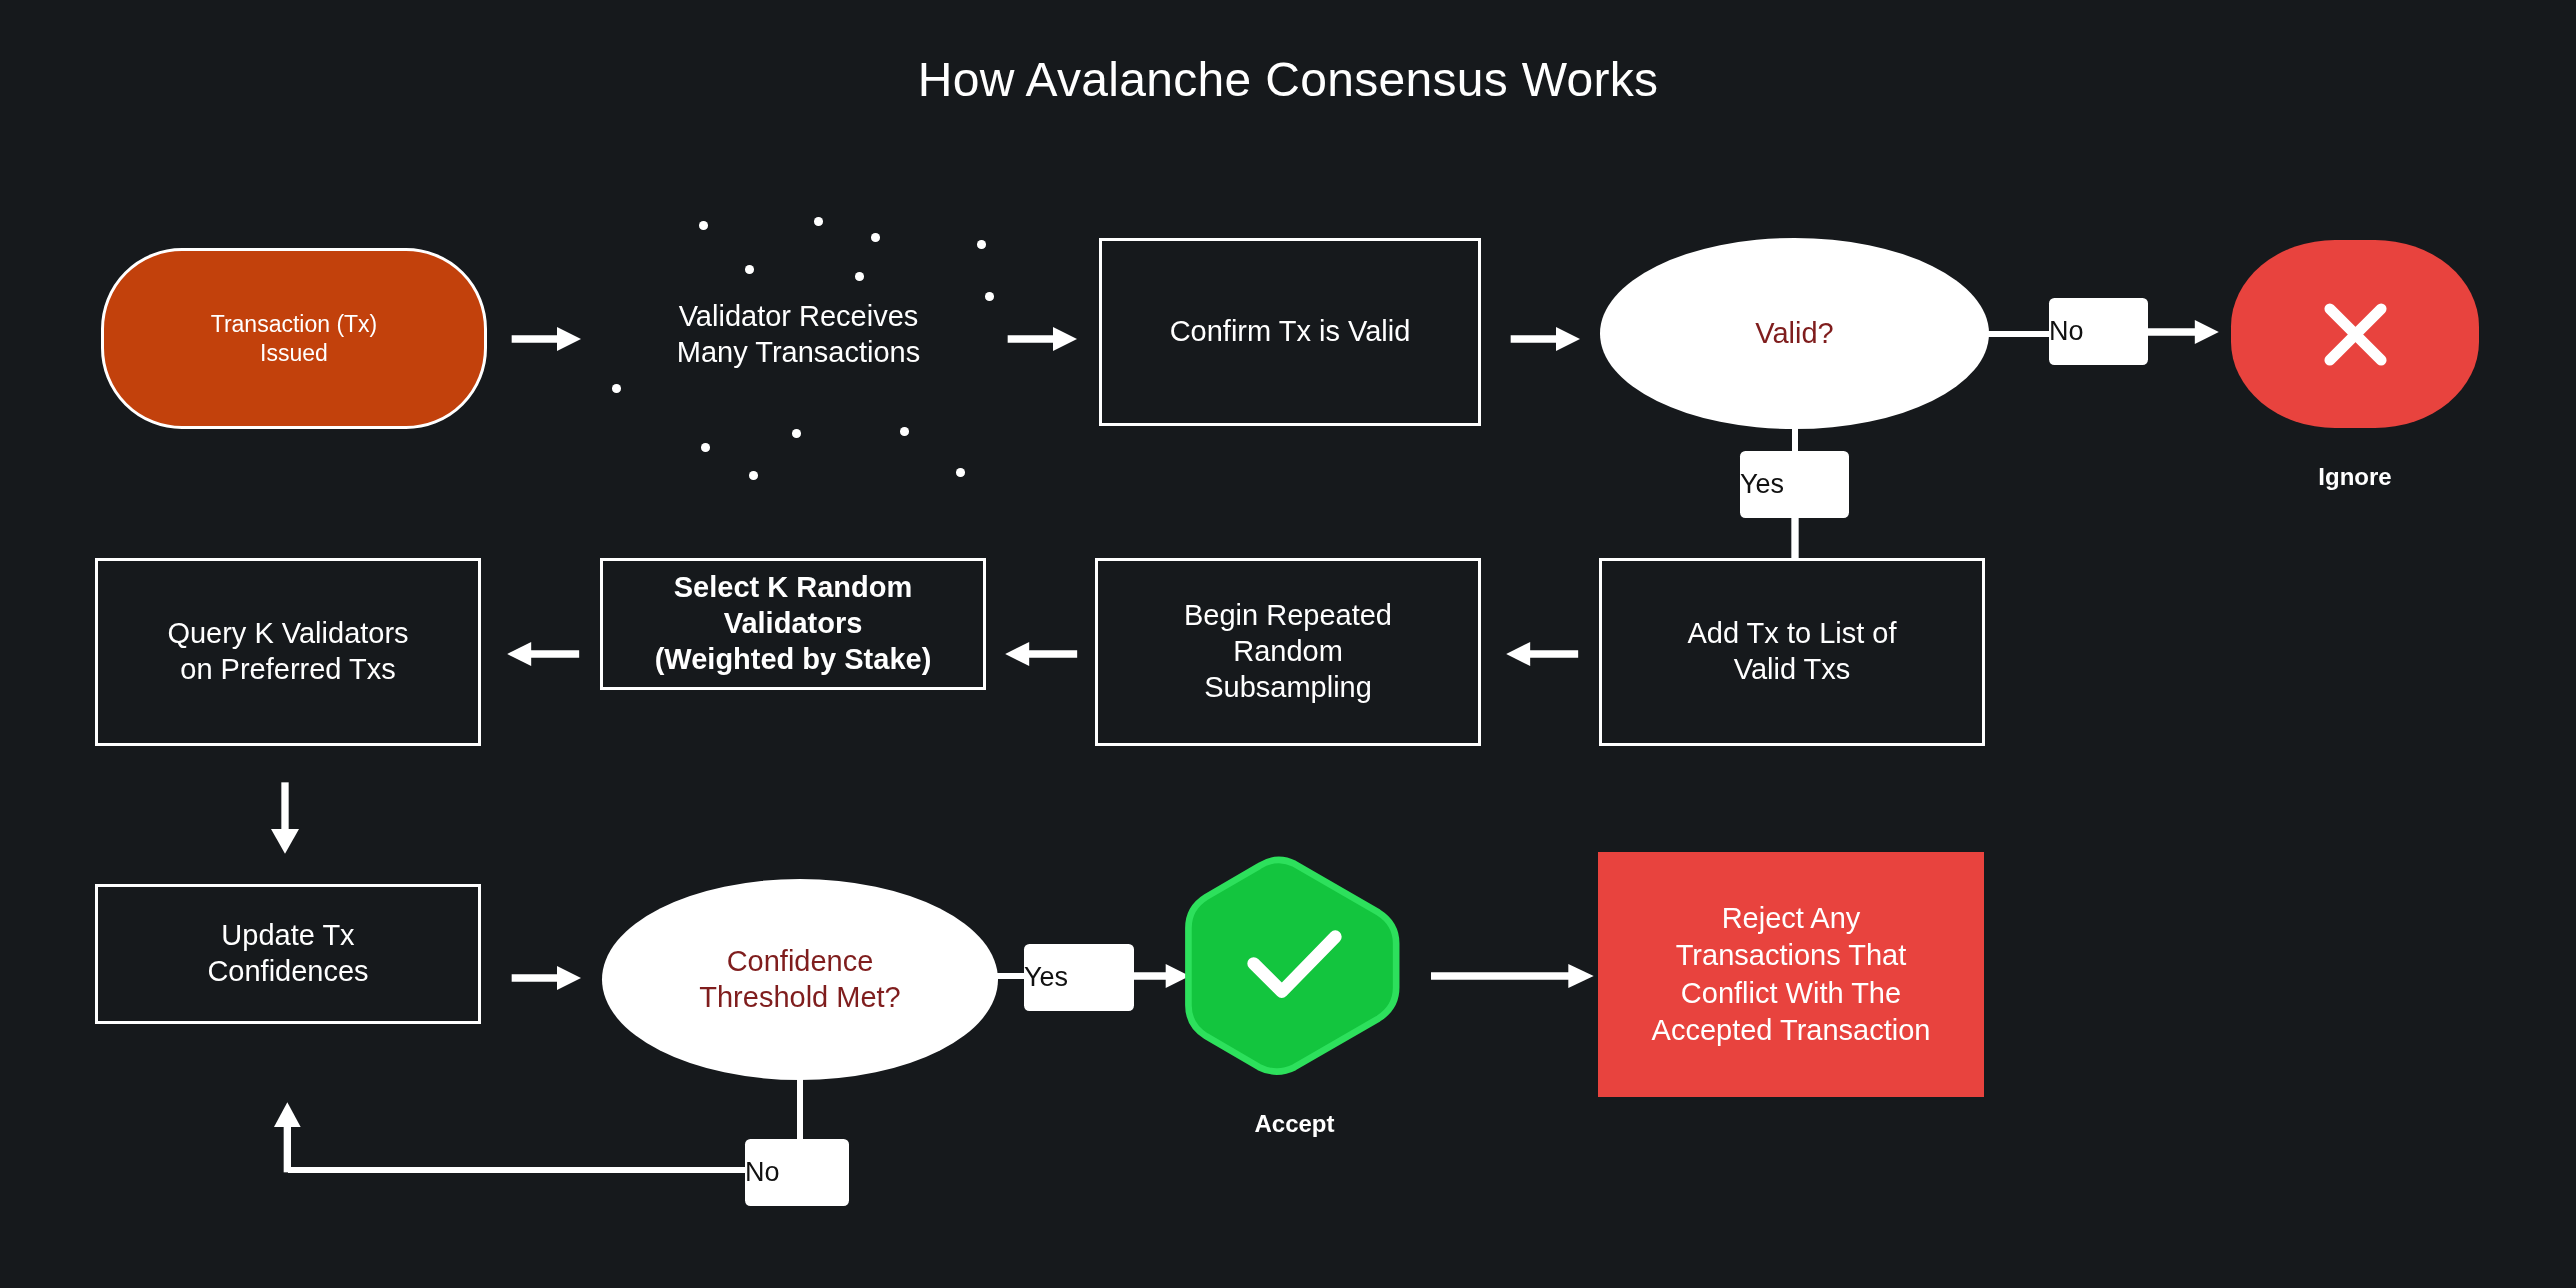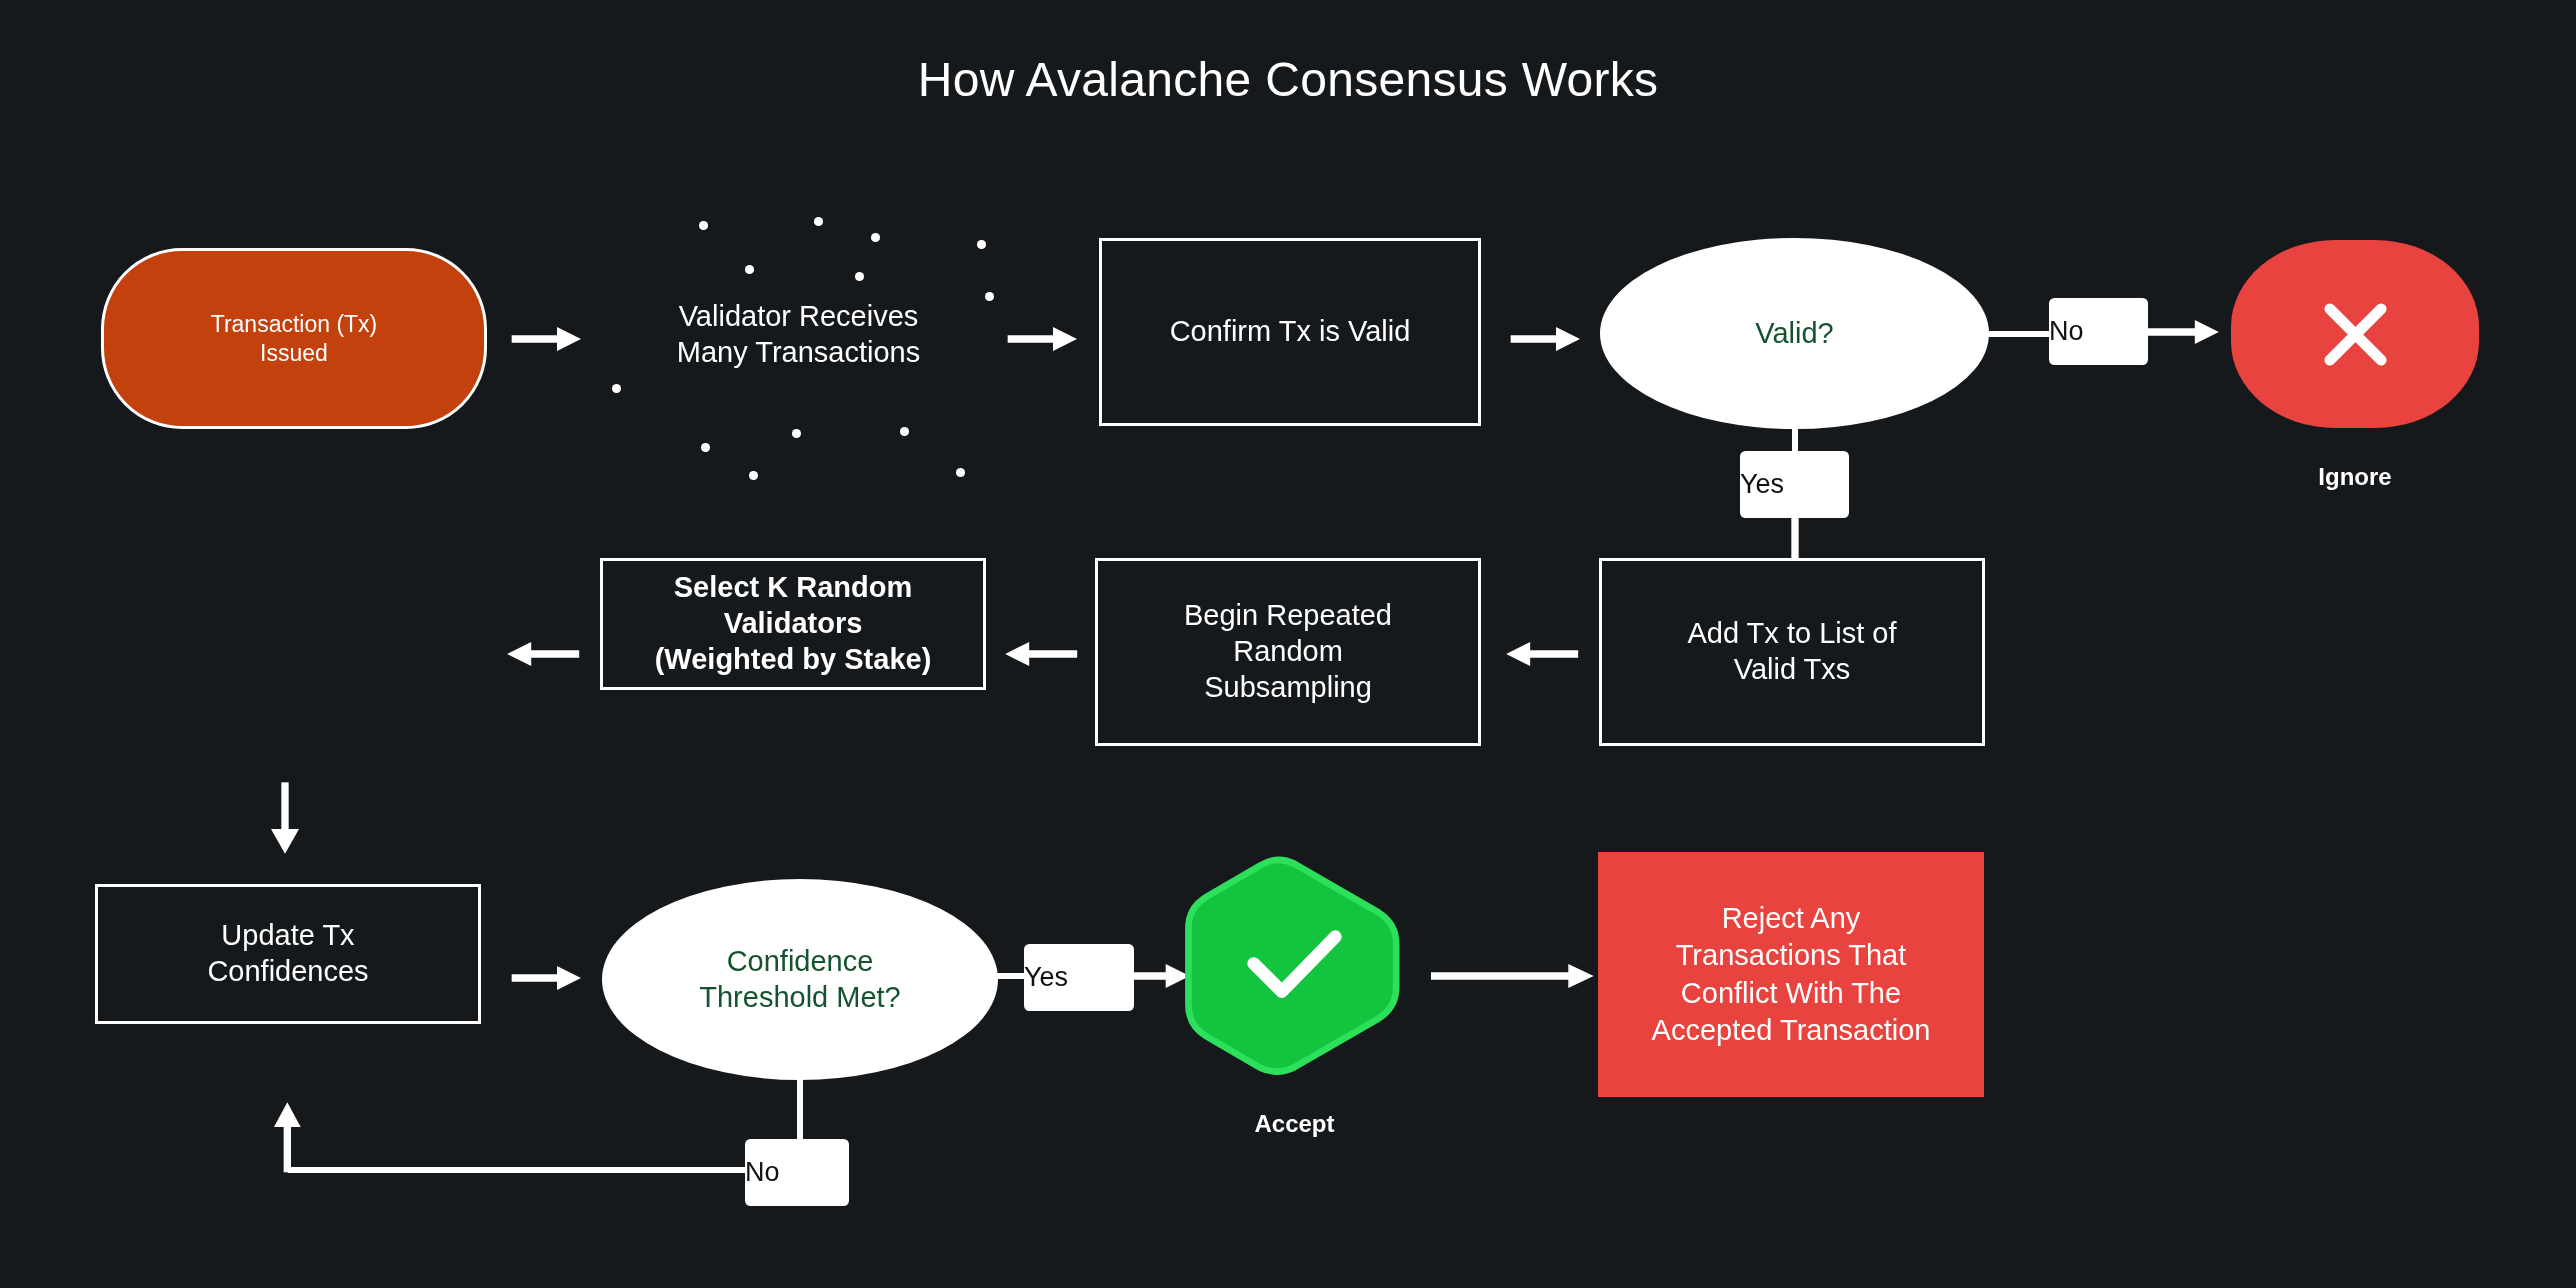--- a/index.html
+++ b/index.html
@@ -69,21 +69,21 @@
   
   .plain {
     background: transparent;
     color: #ffffff;
     font-size: 29px;
   }
 
   
   .ellipse {
     background: #ffffff;
-    color: #14532d;
+    color: #7f1d1d;
     font-size: 29px;
     border-radius: 50%;
   }
 
   
   .chip {
     position: absolute;
     box-sizing: border-box;
     background: #ffffff;
     color: #111111;
@@ -234,20 +234,24 @@
     <span class="label">Select K Random
 Validators
 (Weighted by Stake)</span>
   </div>
 
   <svg class="conn" style="left:500px; top:634px;" width="81" height="40" viewBox="0 0 120 60">
     <line x1="118" y1="30" x2="42" y2="30" stroke="#ffffff" stroke-width="11"></line>
     <polygon points="46,12 10,30 46,48" fill="#ffffff"></polygon>
   </svg>
 
+  <div class="node rect" style="left:95px; top:558px; width:386px; height:188px;">
+    <span class="label">Query K Validators
+on Preferred Txs</span>
+  </div>
 
   <svg class="conn" style="left:265px; top:782px;" width="40" height="74" viewBox="0 0 60 110">
     <line x1="30" y1="0" x2="30" y2="76" stroke="#ffffff" stroke-width="11"></line>
     <polygon points="9,70 30,107 51,70" fill="#ffffff"></polygon>
   </svg>
 
   <div class="node rect" style="left:95px; top:884px; width:386px; height:140px;">
     <span class="label">Update Tx
 Confidences</span>
   </div>

